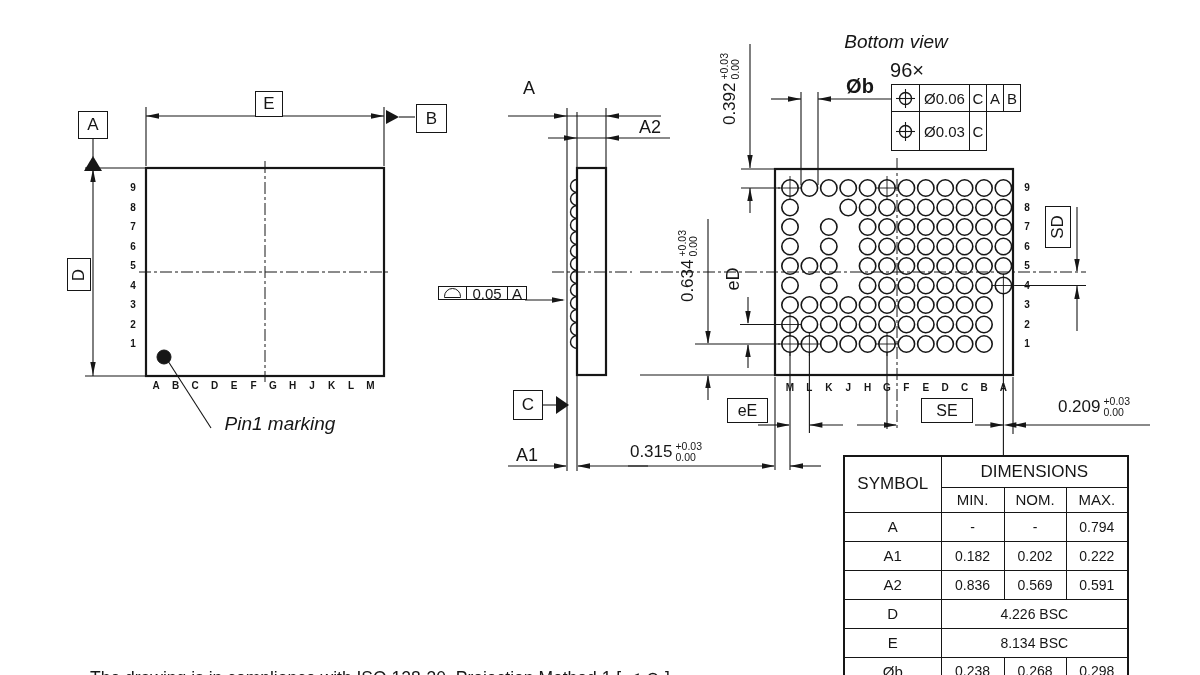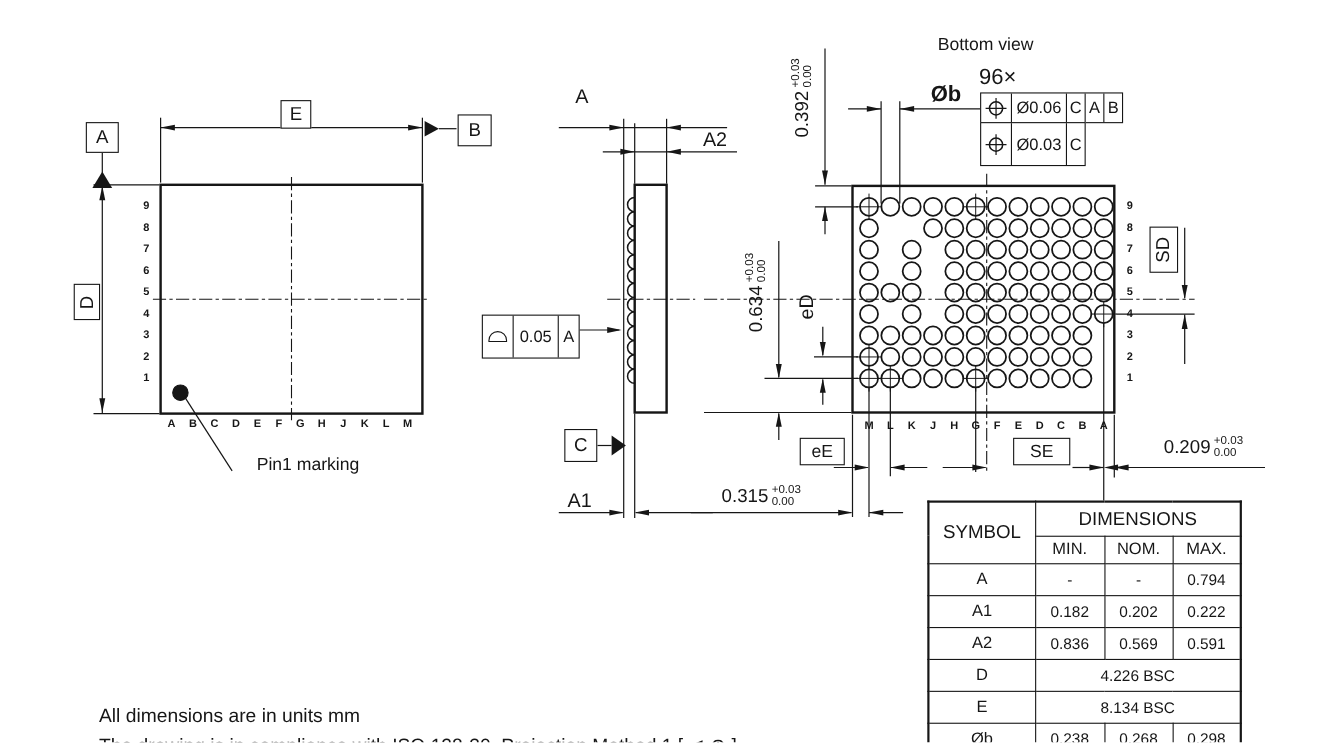--- a/index.html
+++ b/index.html
@@ -3,21 +3,21 @@
 <meta charset="utf-8">
 <style>
   html,body{margin:0;padding:0;background:#fff;}
   .sheet{position:relative;width:1200px;height:675px;background:#ffffff;overflow:hidden;
          font-family:"Liberation Sans",sans-serif;color:#161616;}
   #geo{position:absolute;left:0;top:0;}
   .cpos{position:absolute;transform:translate(-50%,-50%);white-space:nowrap;line-height:1;}
   .rot{transform:translate(-50%,-50%) rotate(-90deg);}
   .tick{font-size:10px;font-weight:700;}
   .lbl18{font-size:18px;}
-  .lbl19{font-size:16px;}
+  .lbl19{font-size:19px;font-style:italic;}
   .lbl16{font-size:20px;}
   .bold20{font-size:20px;font-weight:700;}
   .dbox{position:absolute;border:1.5px solid #161616;display:flex;align-items:center;
         justify-content:center;font-size:17px;background:#fff;box-sizing:border-box;}
   .dim{display:inline-flex;align-items:center;font-size:17px;}
   .tol{display:inline-flex;flex-direction:column;font-size:10.5px;line-height:10.5px;
        margin-left:3px;text-align:left;}
   .tol i{font-style:normal;}
   .fcf{position:absolute;display:flex;border:1.6px solid #161616;background:#fff;box-sizing:border-box;}
   .fcf .cell{display:flex;align-items:center;justify-content:center;
@@ -266,21 +266,21 @@
     <span class="rotspan" style="transform:rotate(-90deg)">D</span>
     </div>
   <div class="cpos lbl19" style="left:280px;top:423px">Pin1 marking</div>
 
   <div class="cpos lbl18" style="left:529px;top:88px">A</div>
   <div class="cpos lbl18" style="left:650px;top:127px">A2</div>
   <div class="cpos lbl18" style="left:527px;top:455px">A1</div>
   <div class="dbox" style="left:513px;top:390px;width:30px;height:30px">
     <span>C</span>
     </div>
-  <div class="fcf" style="left:438px;top:286px;height:40px">
+  <div class="fcf" style="left:438px;top:286px;height:14px">
     <div class="cell" style="width:27px">
         <span class="dome"></span>
       </div>
     <div class="cell" style="width:41px">0.05</div>
     <div class="cell" style="width:19px">A</div>
   </div>
 
   <div class="cpos lbl19" style="left:896px;top:41px">Bottom view</div>
   <div class="cpos lbl16" style="left:907px;top:70px">96×</div>
   <div class="cpos bold20" style="left:860px;top:86px">Øb</div>
@@ -327,36 +327,35 @@
   <div class="cpos rot lbl18" style="left:733px;top:279px">eD</div>
   <div class="dbox" style="left:1045px;top:206px;width:26px;height:42px">
     <span style="transform:rotate(-90deg)">SD</span>
     </div>
   <div class="dbox" style="left:727px;top:398px;width:41px;height:25px;font-size:16px">
     <span>eE</span>
     </div>
   <div class="dbox" style="left:921px;top:398px;width:52px;height:25px;font-size:16px">
     <span>SE</span>
     </div>
-  <div class="cpos dim" style="left:692px;top:451px">
+  <div class="cpos dim" style="left:666px;top:451px">
     <span>0.315</span>
     <span class="tol">
         <i>+0.03</i>
         <i>0.00</i>
       </span>
   </div>
   <div class="cpos dim" style="left:1094px;top:406px">
     <span>0.209</span>
     <span class="tol">
         <i>+0.03</i>
         <i>0.00</i>
       </span>
   </div>
 
-  <div class="note" style="left:90px;top:640px">All dimensions are in units mm</div>
   <div class="note" style="left:90px;top:668px">The drawing is in compliance with ISO 128-30. Projection Method 1 [ ⊲ ⊕ ]</div>
 
   <table class="dims">
     <colgroup>
         <col style="width:97px">
         <col style="width:63px">
         <col style="width:62px">
         <col style="width:62px">
       </colgroup>
     <tbody>

